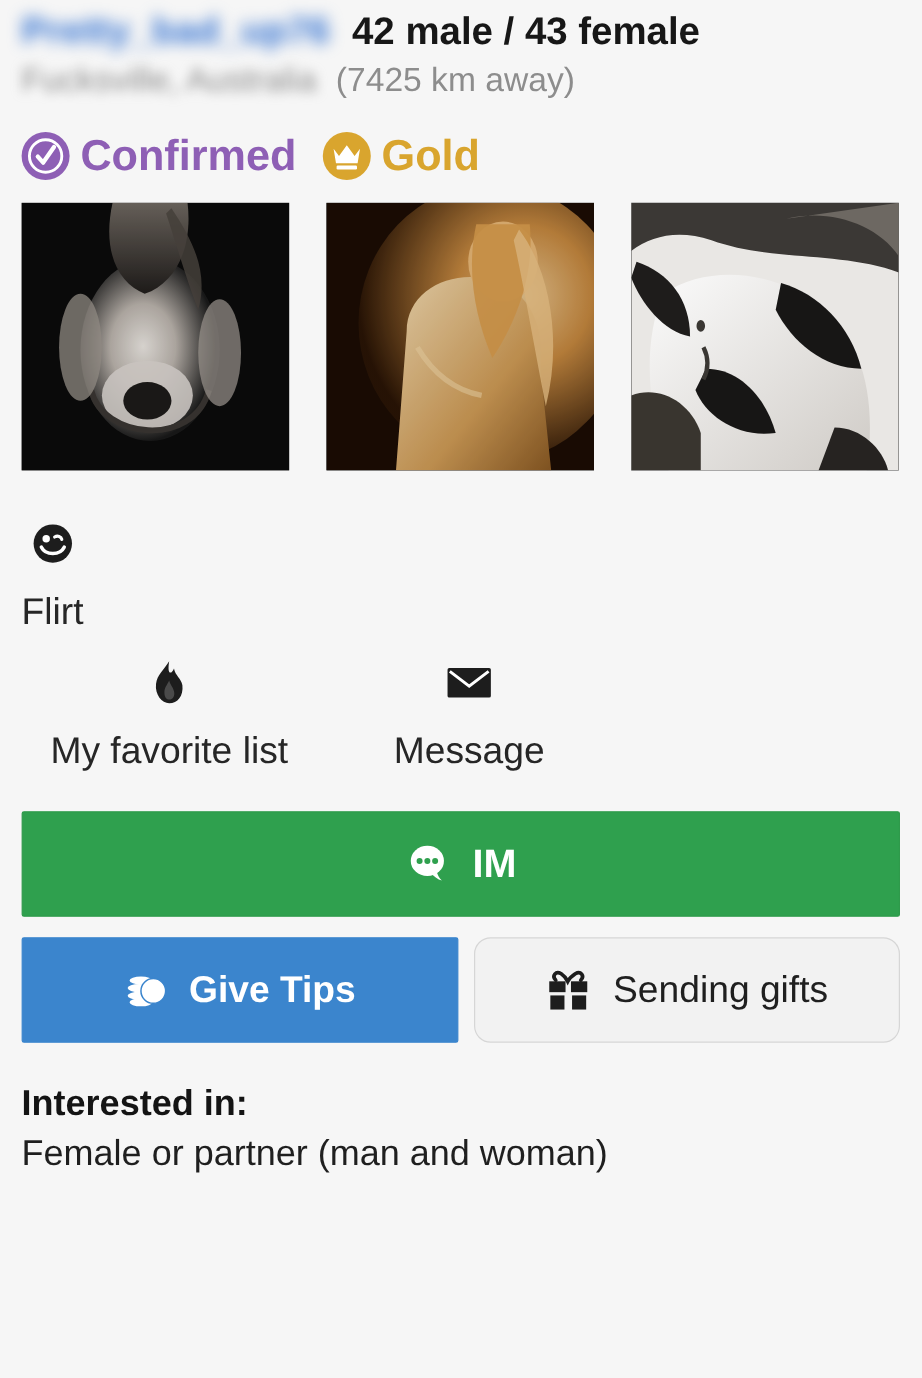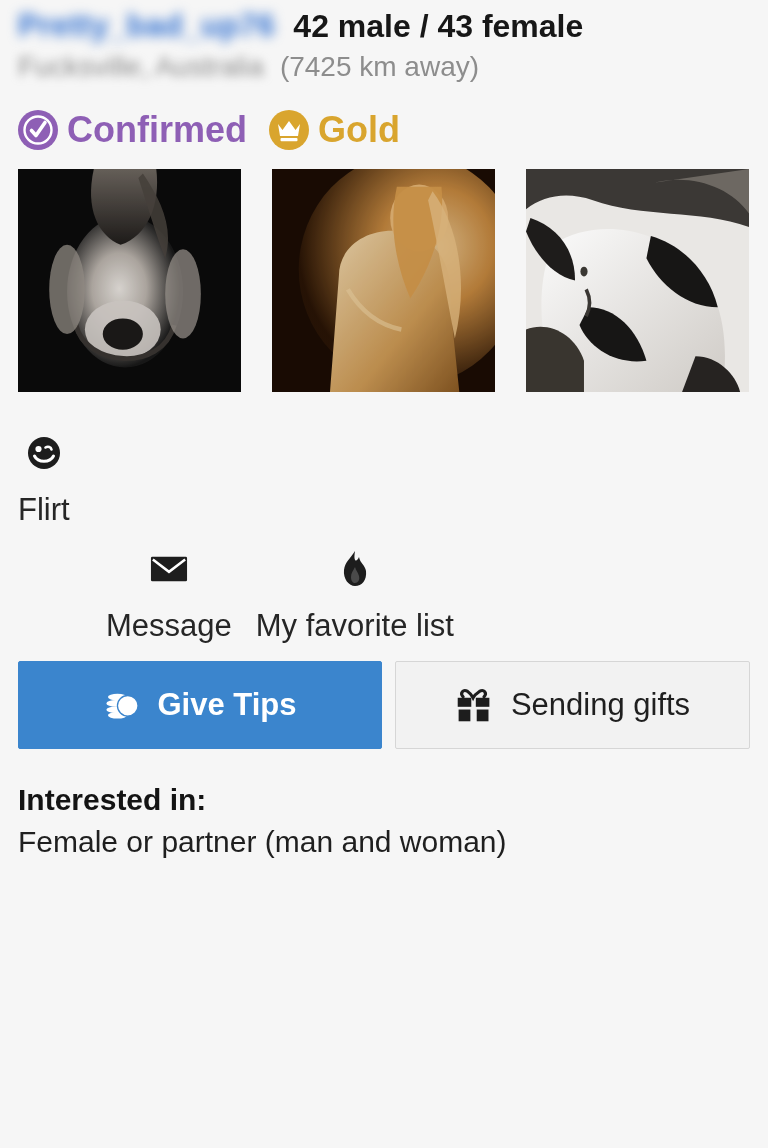--- a/index.html
+++ b/index.html
@@ -205,21 +205,21 @@
   .btn-tips-label {
     font-size: 31px;
     font-weight: 700;
     color: #ffffff;
   }
   .btn-gifts {
     flex: 1;
     height: 88px;
     background: #f2f2f2;
     border: 1px solid #d6d6d6;
-    border-radius: 2px;
+    border-radius: 14px;
     display: flex;
     align-items: center;
     justify-content: center;
     gap: 18px;
     cursor: pointer;
     box-sizing: border-box;
   }
   .btn-gifts-label {
     font-size: 31px;
     color: #1f1f1f;
@@ -380,42 +380,54 @@
             <circle cx="13.5" cy="15" r="3.1" fill="#ffffff"></circle>
             <path d="M20.5 13.5 C23 12 26 13 26.5 15.5" fill="none" stroke="#ffffff" stroke-width="2.6" stroke-linecap="round"></path>
             <path d="M9.5 22 C13 29 25 29 28.5 22" fill="none" stroke="#ffffff" stroke-width="3" stroke-linecap="round"></path>
           </svg>
         </span>
         <span class="action-label">Flirt</span>
       </div>
     </div>
 
     <div class="action-row">
+      <div class="action action-favorite">
+        <span class="action-icon">
+          <svg width="34" height="38" viewBox="0 0 34 38">
+            <path d="M17 1 C12 9 7 12 6 20 C5 29 11 36 17 36 C24 36 29 30 28 21 C27 15 22 13 21 7 C19 12 15 13 17 1 Z" fill="#1d1d1d"></path>
+            <path d="M17 17 C15 21 13 23 13 27 C13 31 15 33 17 33 C20 33 22 30 21 26 C20 22 18 21 17 17 Z" fill="#4a4a4a"></path>
+          </svg>
+        </span>
+        <span class="action-label">My favorite list</span>
+      </div>
+
       <div class="action action-message">
         <span class="action-icon">
           <svg width="40" height="30" viewBox="0 0 40 30">
             <rect x="1" y="2" width="38" height="26" rx="1.5" fill="#1d1d1d"></rect>
             <path d="M3 5 L20 18 L37 5" fill="none" stroke="#ffffff" stroke-width="2.6"></path>
           </svg>
         </span>
         <span class="action-label">Message</span>
       </div>
-
-      <div class="action action-favorite">
-        <span class="action-icon">
-          <svg width="34" height="38" viewBox="0 0 34 38">
-            <path d="M17 1 C12 9 7 12 6 20 C5 29 11 36 17 36 C24 36 29 30 28 21 C27 15 22 13 21 7 C19 12 15 13 17 1 Z" fill="#1d1d1d"></path>
-            <path d="M17 17 C15 21 13 23 13 27 C13 31 15 33 17 33 C20 33 22 30 21 26 C20 22 18 21 17 17 Z" fill="#4a4a4a"></path>
-          </svg>
-        </span>
-        <span class="action-label">My favorite list</span>
-      </div>
-    </div>
-  </div>
-
+    </div>
+  </div>
+
+  <div class="btn-im">
+    <span class="action-icon">
+      <svg width="44" height="44" viewBox="0 0 44 44">
+        <ellipse cx="21" cy="19" rx="16" ry="14.5" fill="#ffffff"></ellipse>
+        <path d="M24 30 C27 34 31 37 35 38 C31 34 30 30 30 27 Z" fill="#ffffff"></path>
+        <circle cx="13.5" cy="19" r="2.9" fill="#2fa04e"></circle>
+        <circle cx="21" cy="19" r="2.9" fill="#2fa04e"></circle>
+        <circle cx="28.5" cy="19" r="2.9" fill="#2fa04e"></circle>
+      </svg>
+    </span>
+    <span class="btn-im-label">IM</span>
+  </div>
 
   <div class="btn-row">
 
     <div class="btn-tips">
       <span class="action-icon">
         <svg width="48" height="42" viewBox="0 0 48 42">
           <ellipse cx="17" cy="11" rx="12" ry="4.2" fill="#ffffff"></ellipse>
           <ellipse cx="15" cy="19" rx="12" ry="4.2" fill="#ffffff"></ellipse>
           <ellipse cx="15" cy="27" rx="12" ry="4.2" fill="#ffffff"></ellipse>
           <ellipse cx="17" cy="34" rx="12" ry="4.2" fill="#ffffff"></ellipse>

